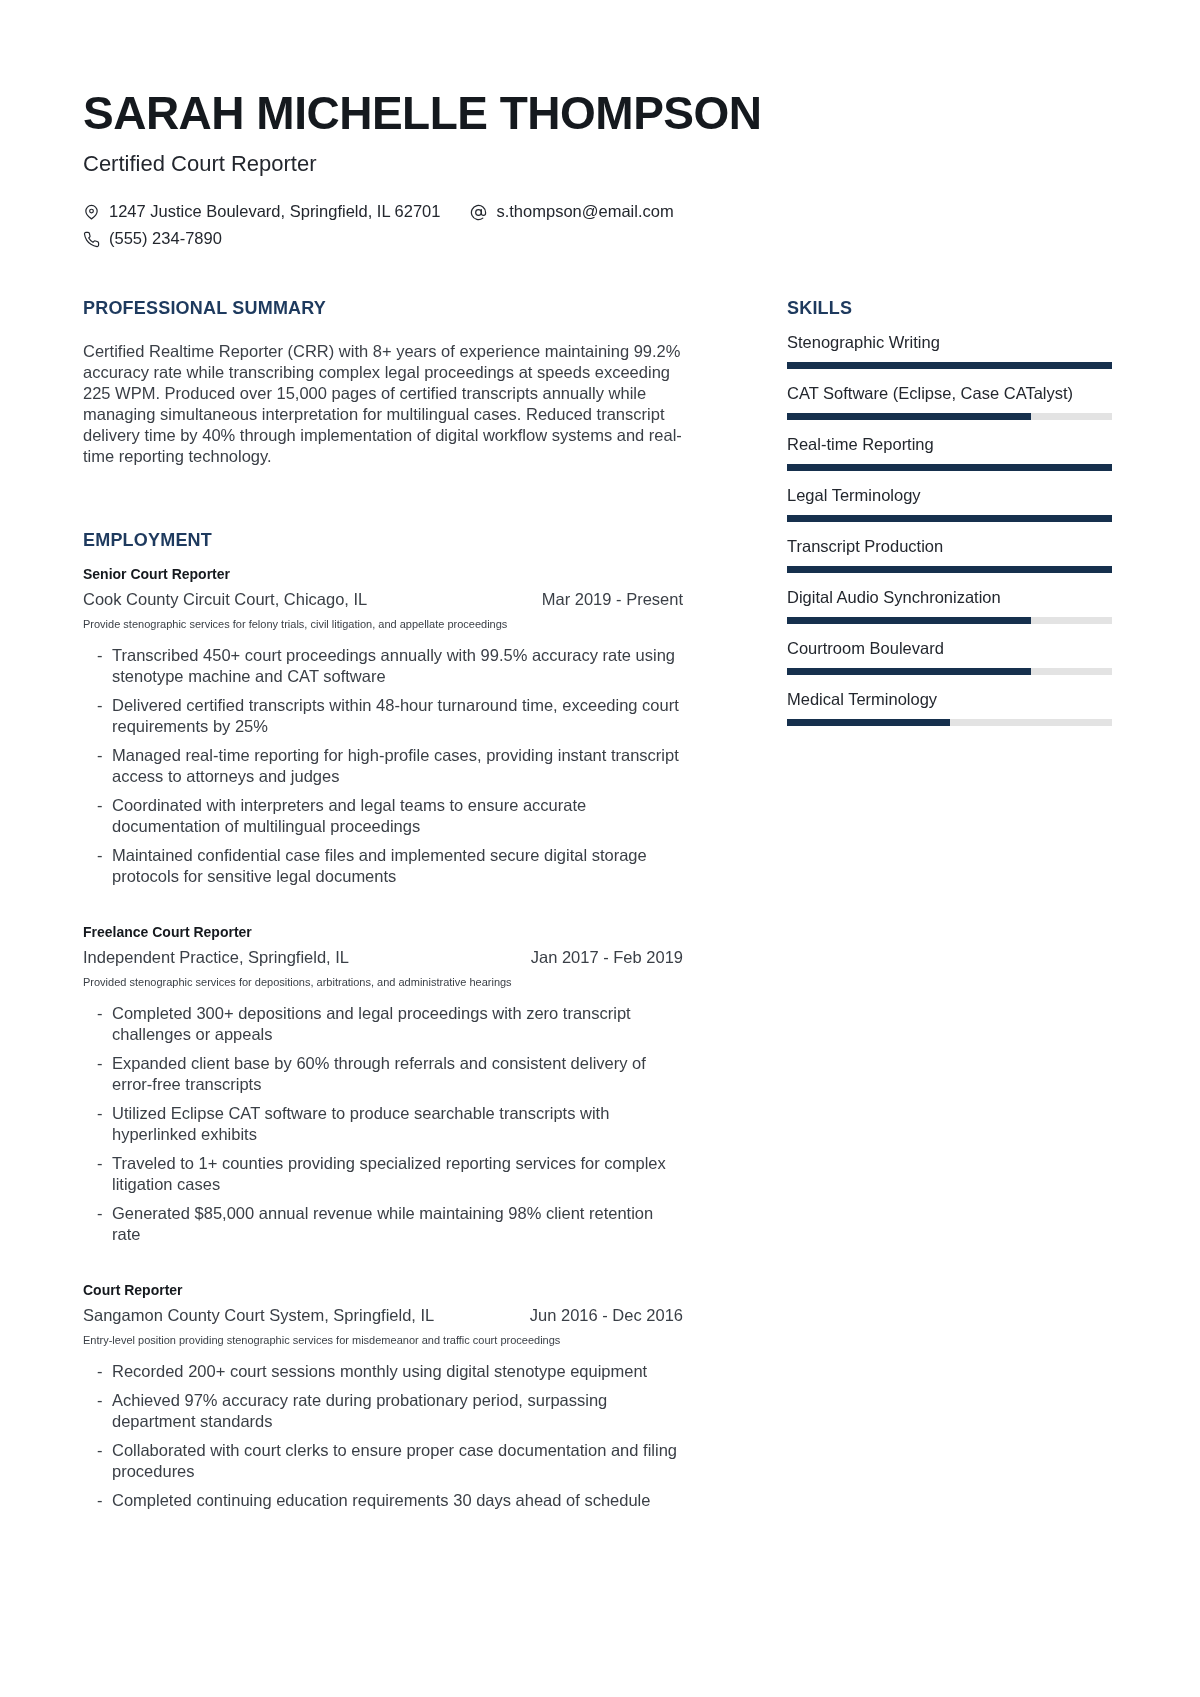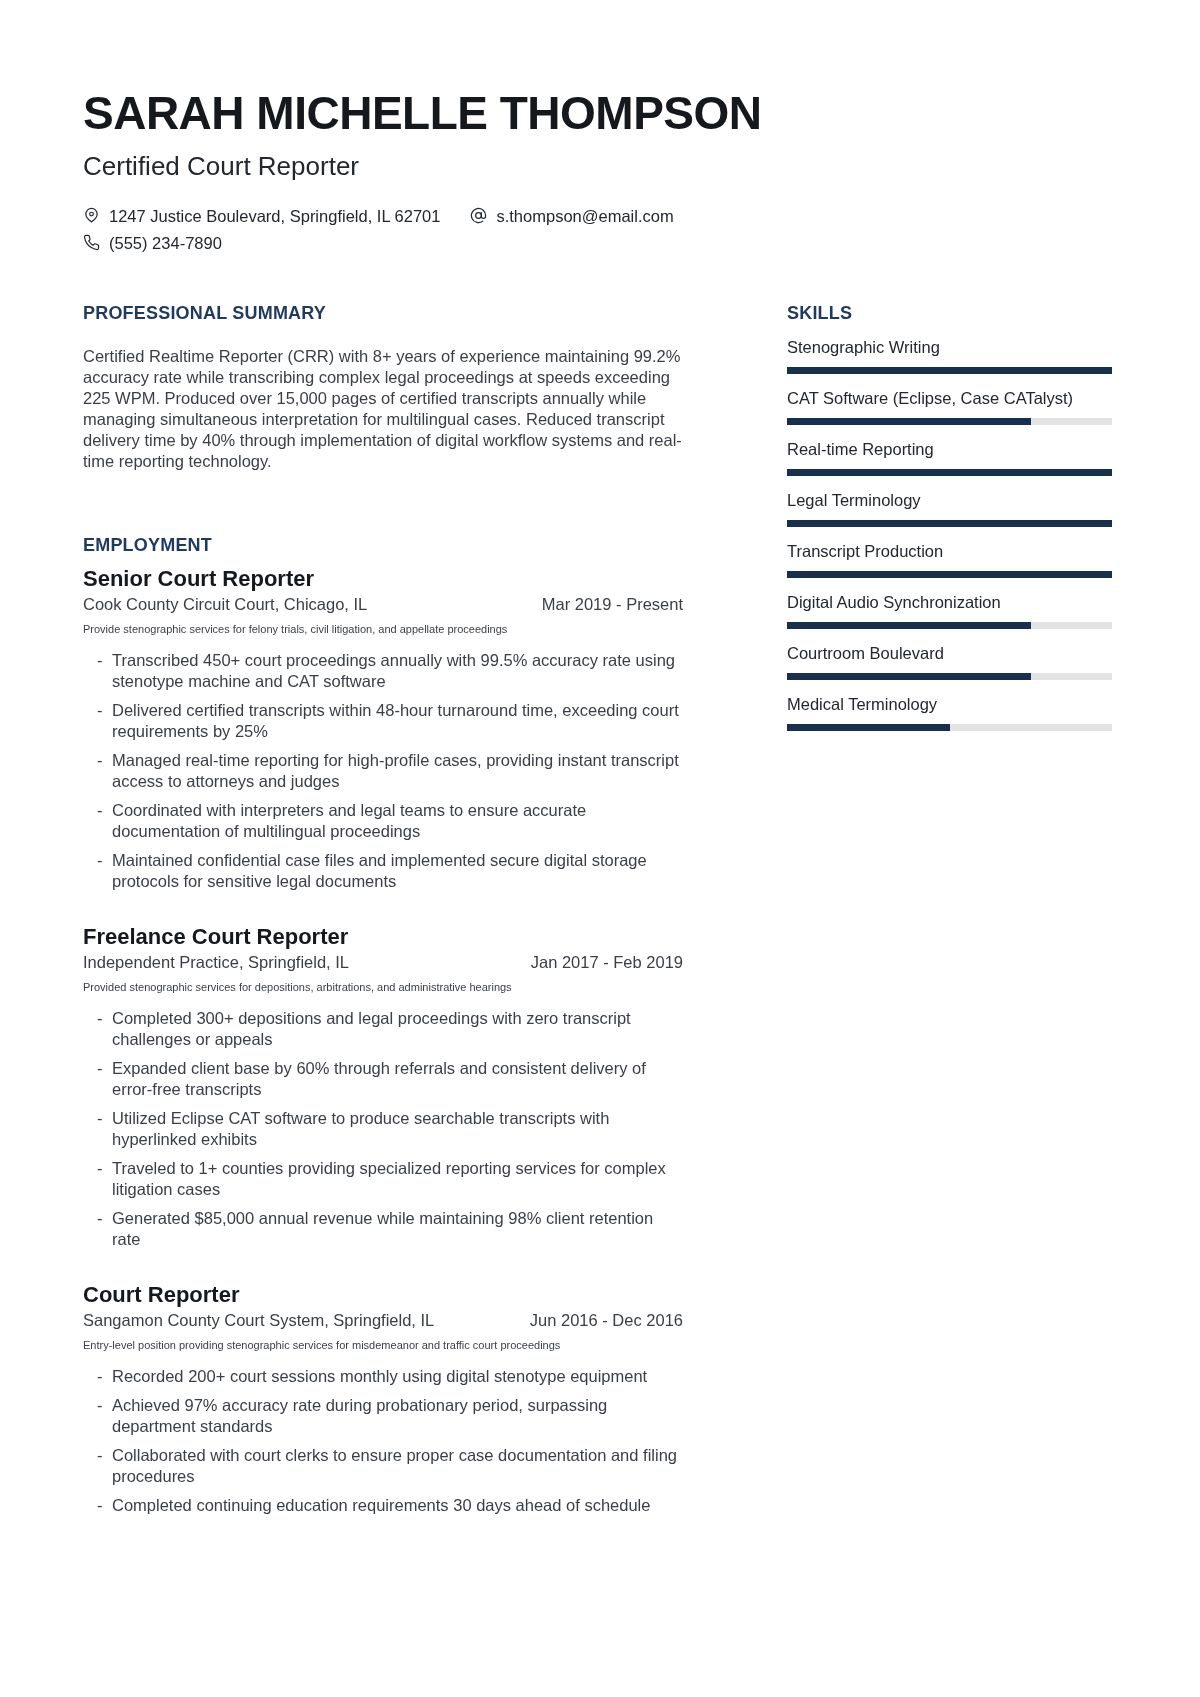--- a/index.html
+++ b/index.html
@@ -17,28 +17,28 @@
   
   .name {
     font-size: 46px;
     font-weight: 700;
     letter-spacing: -0.5px;
     line-height: 1.0;
     color: var(--ink, #15191e);
   }
   .job-headline {
     margin-top: 15px;
-    font-size: 26px;
+    font-size: 22px;
     line-height: 1.2;
     color: #23272e;
   }
   .contact { margin-top: 25px; font-size: 16.5px; color: #23272e; }
   .contact-row { display: flex; align-items: center; gap: 30px; }
   .contact-row + .contact-row { margin-top: 8px; }
-  .contact-item { display: flex; align-items: flex-start; gap: 9px; }
+  .contact-item { display: flex; align-items: flex-end; gap: 9px; }
   .cicon { width: 17px; height: 17px; flex: 0 0 auto; display: block; }
   .cicon svg { width: 17px; height: 17px; display: block; stroke: #23272e; fill: none; stroke-width: 1.7; stroke-linecap: round; stroke-linejoin: round; }
 
   
   .columns { display: flex; margin-top: 49px; }
   .col-main { width: 600px; flex: 0 0 600px; }
   .col-side { width: 325px; flex: 0 0 325px; margin-left: 104px; }
 
   .section-heading {
     font-size: 18px;
@@ -48,21 +48,21 @@
     line-height: 22px;
   }
 
   
   .summary-text { margin-top: 22px; font-size: 16.5px; line-height: 21px; }
 
   
   .employment { margin-top: 62px; }
   .jobs { margin-top: 12px; }
   .job + .job { margin-top: 34px; }
-  .job-title { font-size: 22px; font-weight: 700; color: var(--ink, #15191e); line-height: 22px; }
+  .job-title { font-size: 14px; font-weight: 700; color: var(--ink, #15191e); line-height: 22px; }
   .job-meta { display: flex; justify-content: space-between; align-items: center; margin-top: 4px; font-size: 16.5px; line-height: 21px; }
   .job-dates { white-space: nowrap; }
   .job-desc { margin-top: 4px; font-size: 11px; line-height: 21px; }
   .bullets { list-style: none; margin-top: 10px; }
   .bullet { display: flex; font-size: 16.5px; line-height: 21px; }
   .bullet + .bullet { margin-top: 8px; }
   .bullet-dash { flex: 0 0 auto; width: 15px; margin-left: 14px; }
 
   
   .skills-list { margin-top: 13px; }

